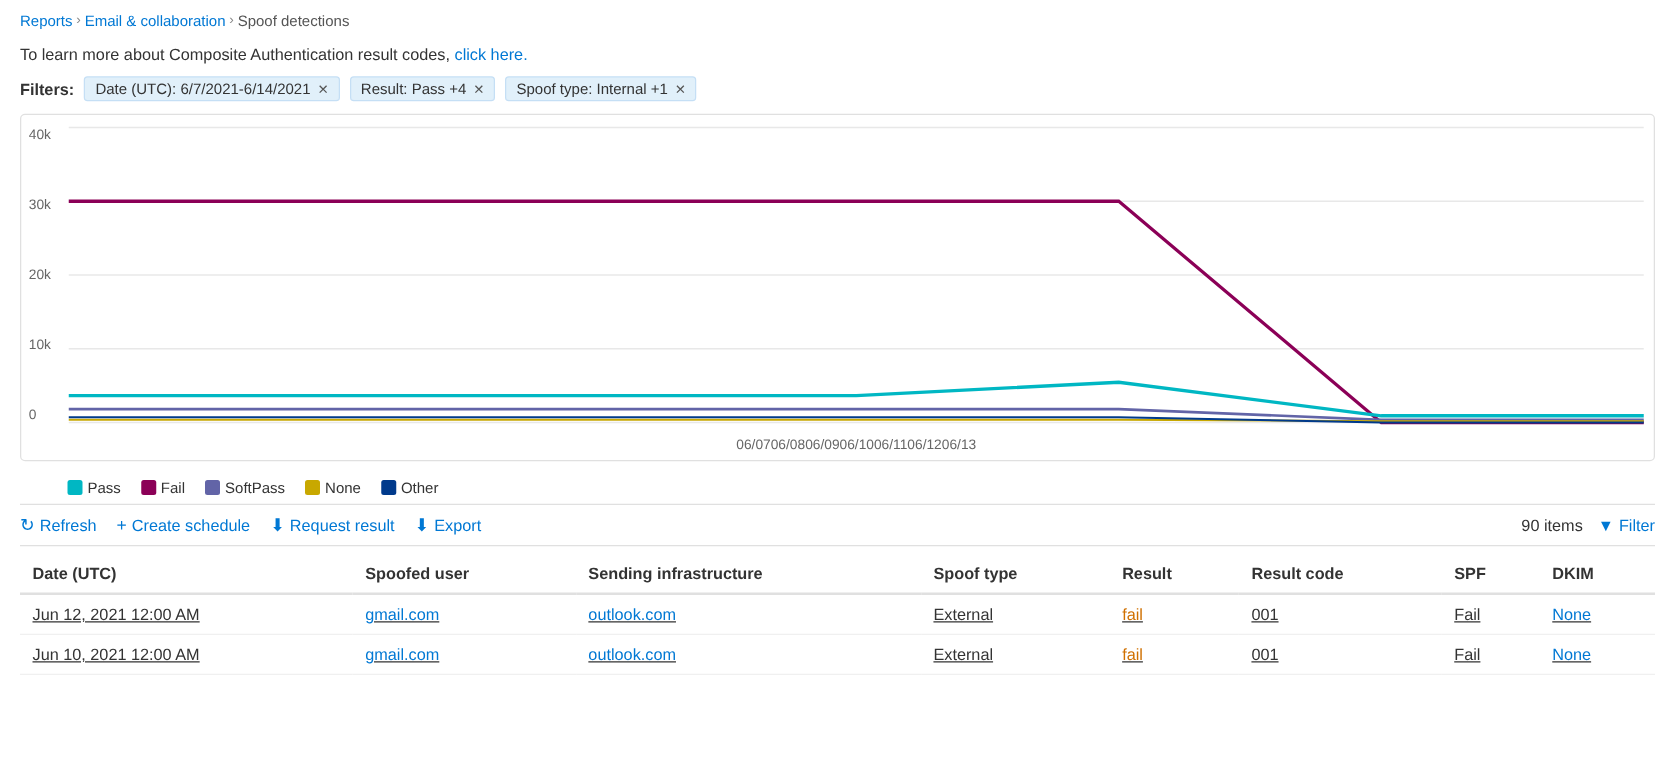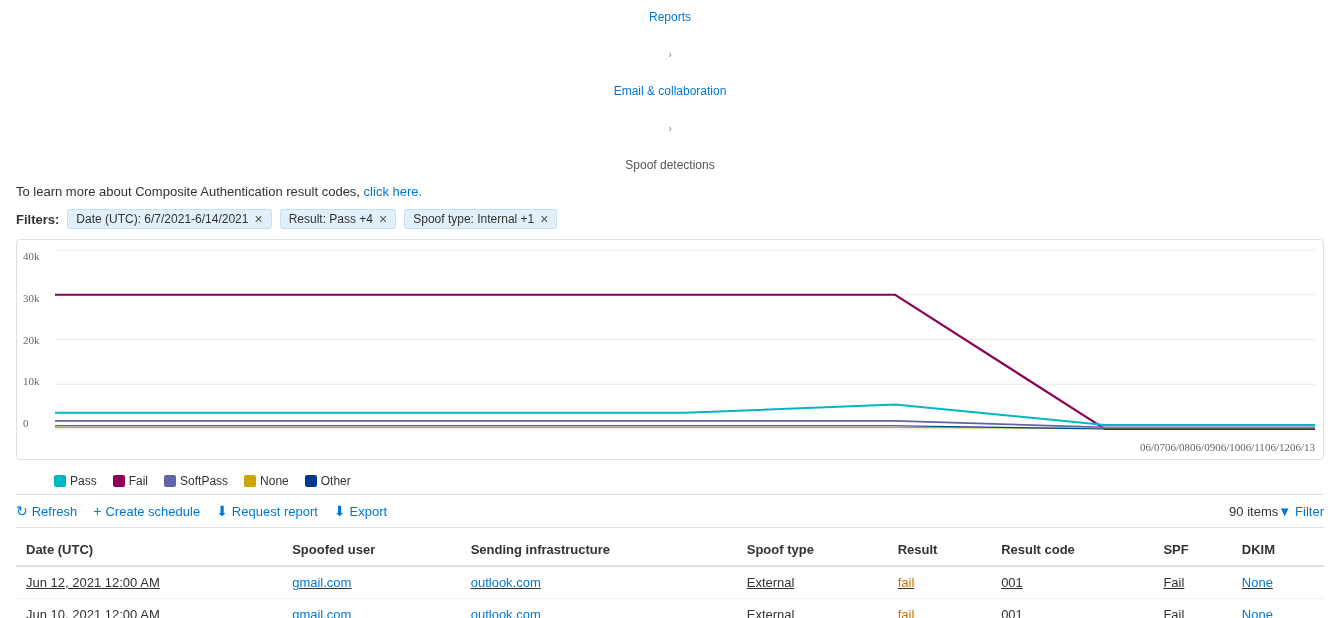--- a/index.html
+++ b/index.html
@@ -1,37 +1,37 @@
 <!DOCTYPE html>
 <html><head>
   <meta charset="utf-8">
   <style>
     * { box-sizing: border-box; margin: 0; padding: 0; }
     body { font-family: 'Segoe UI', Arial, sans-serif; font-size: 13px; color: #333; background: #fff; }
     .page { padding: 10px 16px; max-width: 1340px; }
-    .breadcrumb { display: flex; align-items: center; gap: 24px; font-size: 12px; color: #555; margin-bottom: 12px; flex-direction: column; }
+    .breadcrumb { display: flex; gap: 3px; font-size: 12px; color: #555; margin-bottom: 12px; }
     .breadcrumb a { color: #0078d4; text-decoration: none; }
     .breadcrumb-sep { color: #888; font-size: 11px; }
     .page-title { font-size: 22px; font-weight: 600; color: #111; margin-bottom: 8px; }
     .info-text { font-size: 13px; color: #333; margin-bottom: 10px; }
     .info-text a { color: #0078d4; text-decoration: none; }
     .filters { display: flex; align-items: center; gap: 8px; margin-bottom: 10px; flex-wrap: wrap; }
     .filters-label { font-size: 13px; font-weight: 600; }
     .filter-tag { display: flex; align-items: center; gap: 4px; background: #e1f0fa; border: 1px solid #c5dff5; border-radius: 3px; padding: 2px 8px; font-size: 12px; color: #333; }
     .filter-tag .close-btn { cursor: pointer; color: #555; font-size: 14px; line-height: 1; margin-left: 2px; }
-    .chart-area { border: 1px solid #e0e0e0; border-radius: 4px; padding: 10px 0 0 0; margin-bottom: 8px; position: relative; height: 221px; overflow: hidden; font-family: Liberation Serif, serif; }
+    .chart-area { border: 1px solid #e0e0e0; border-radius: 4px; padding: 10px 0 0 0; margin-bottom: 8px; position: relative; height: 278px; overflow: hidden; }
     .y-axis-labels { position: absolute; left: 0; top: 10px; bottom: 30px; display: flex; flex-direction: column; justify-content: space-between; padding: 0 6px; font-size: 11px; color: #666; width: 38px; }
     .chart-inner { position: absolute; left: 38px; right: 8px; top: 10px; bottom: 30px; }
-    .x-axis { position: absolute; left: 38px; right: 8px; bottom: 6px; display: flex; justify-content: flex-end; font-size: 11px; color: #666; }
+    .x-axis { position: absolute; left: 38px; right: 8px; bottom: 6px; display: flex; justify-content: center; font-size: 11px; color: #666; }
     .legend { display: flex; align-items: center; gap: 16px; padding: 6px 0 6px 38px; font-size: 12px; }
     .legend-item { display: flex; align-items: center; gap: 4px; }
     .legend-dot { width: 12px; height: 12px; border-radius: 2px; }
     .toolbar { display: flex; align-items: center; gap: 16px; padding: 8px 0; border-top: 1px solid #e0e0e0; border-bottom: 1px solid #e0e0e0; margin-bottom: 6px; }
     .toolbar-btn { display: flex; align-items: center; gap: 4px; color: #0078d4; cursor: pointer; font-size: 13px; background: none; border: none; padding: 0; }
-    .toolbar-right { margin-left: auto; display: flex; align-items: center; font-size: 13px; }
+    .toolbar-right { margin-left: auto; display: flex; align-items: center; gap: 12px; font-size: 13px; }
     .items-count { color: #333; }
     .filter-btn { display: flex; align-items: center; gap: 4px; color: #0078d4; cursor: pointer; }
     .table { width: 100%; border-collapse: collapse; font-size: 13px; }
     .table th { text-align: left; padding: 8px 10px; font-weight: 600; color: #333; border-bottom: 2px solid #e0e0e0; white-space: nowrap; }
     .table td { padding: 8px 10px; border-bottom: 1px solid #f0f0f0; vertical-align: middle; text-decoration: underline; }
     .link-blue { color: #0078d4; text-decoration: none; }
     .link-orange { color: #d07000; text-decoration: none; }
     svg.chart-svg { width: 100%; height: 100%; overflow: visible; }
   </style>
 </head>
@@ -135,21 +135,21 @@
     <button class="toolbar-btn">
       <span style="font-size:14px;">↻</span>
       <span>Refresh</span>
     </button>
     <button class="toolbar-btn">
       <span style="font-size:14px;">+</span>
       <span>Create schedule</span>
     </button>
     <button class="toolbar-btn">
       <span style="font-size:14px;">⬇</span>
-      <span>Request report</span>
+      <span>Request result</span>
     </button>
     <button class="toolbar-btn">
       <span style="font-size:14px;">⬇</span>
       <span>Export</span>
     </button>
     <div class="toolbar-right">
       <span class="items-count">90 items</span>
       <button class="filter-btn toolbar-btn">
         <span style="font-size:13px;">▼</span>
         <span>Filter</span>

